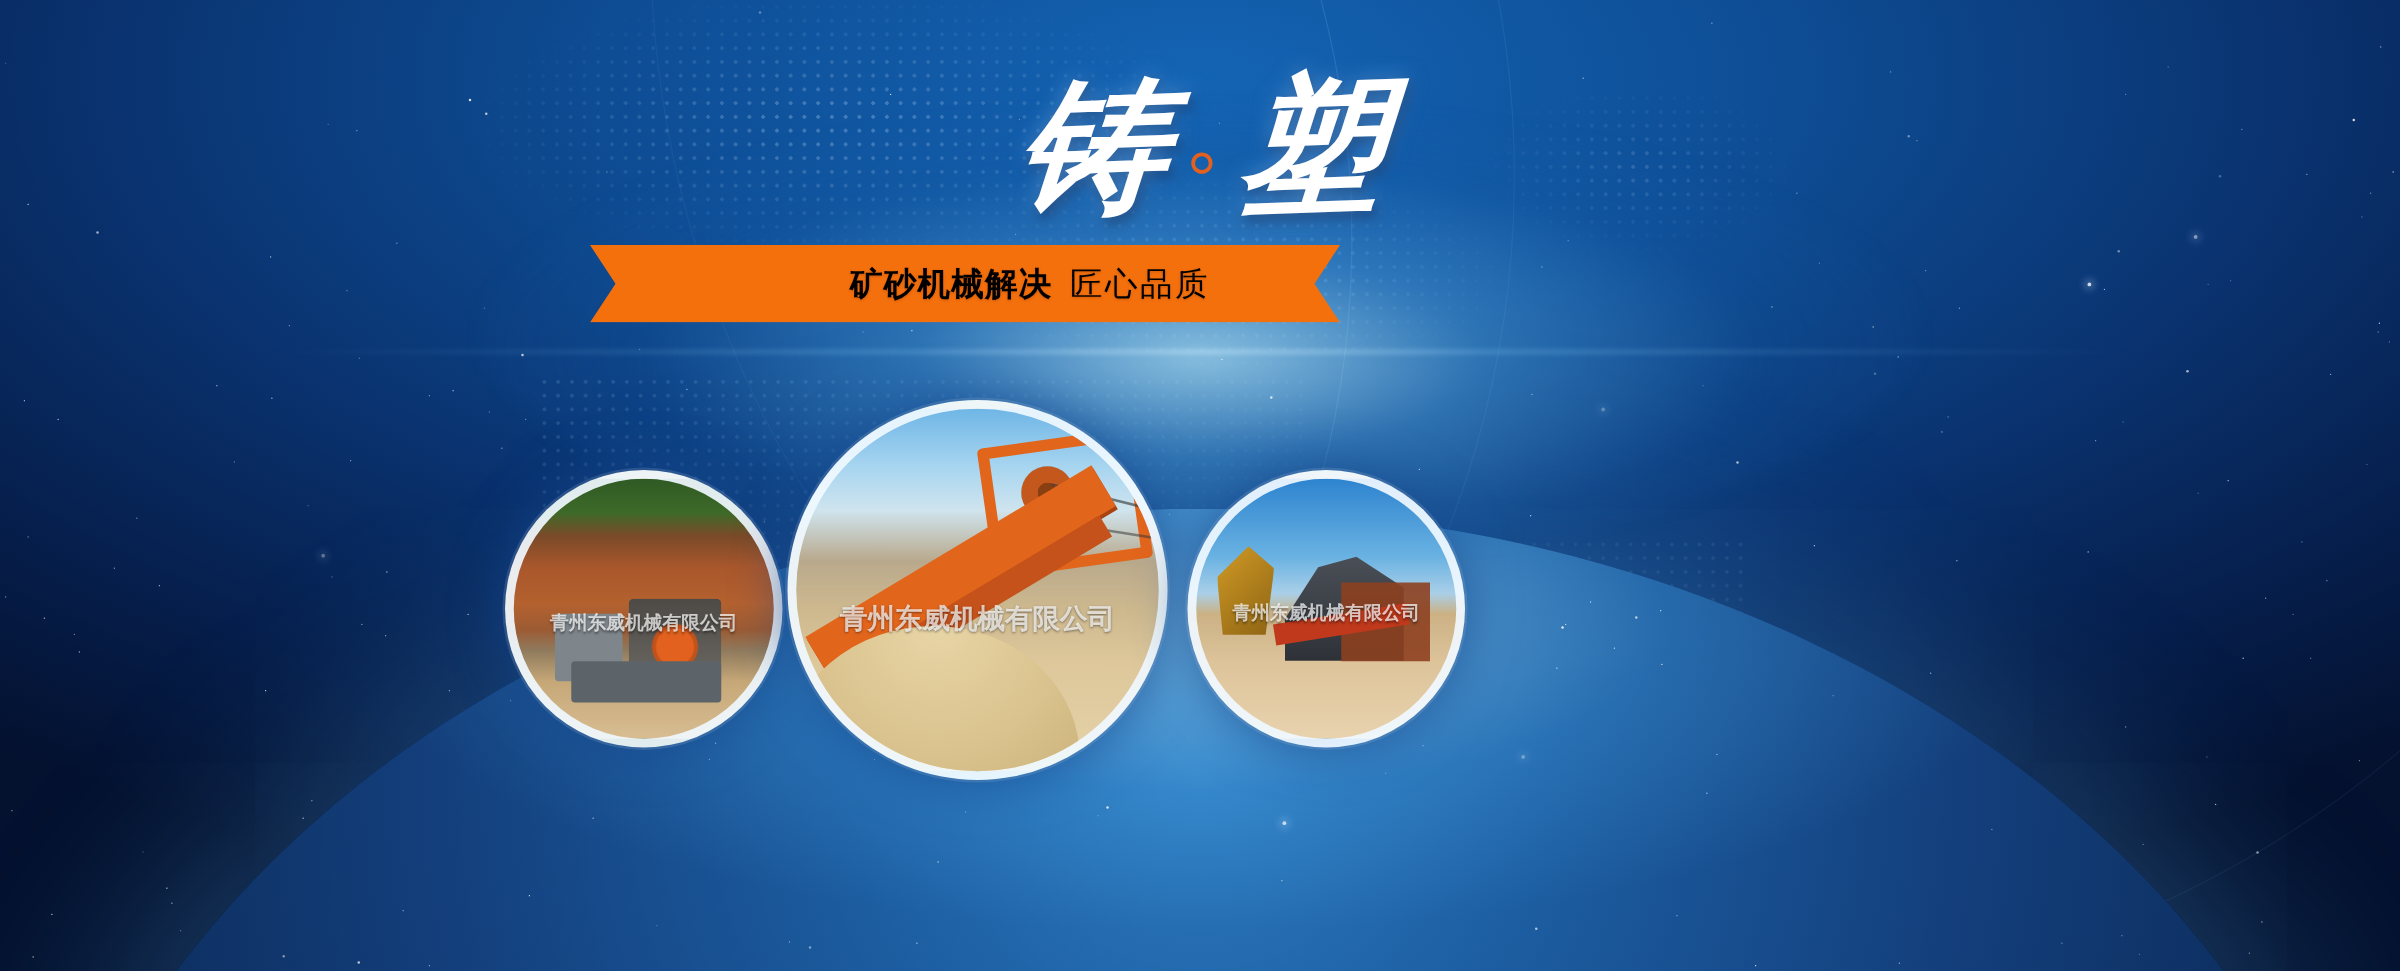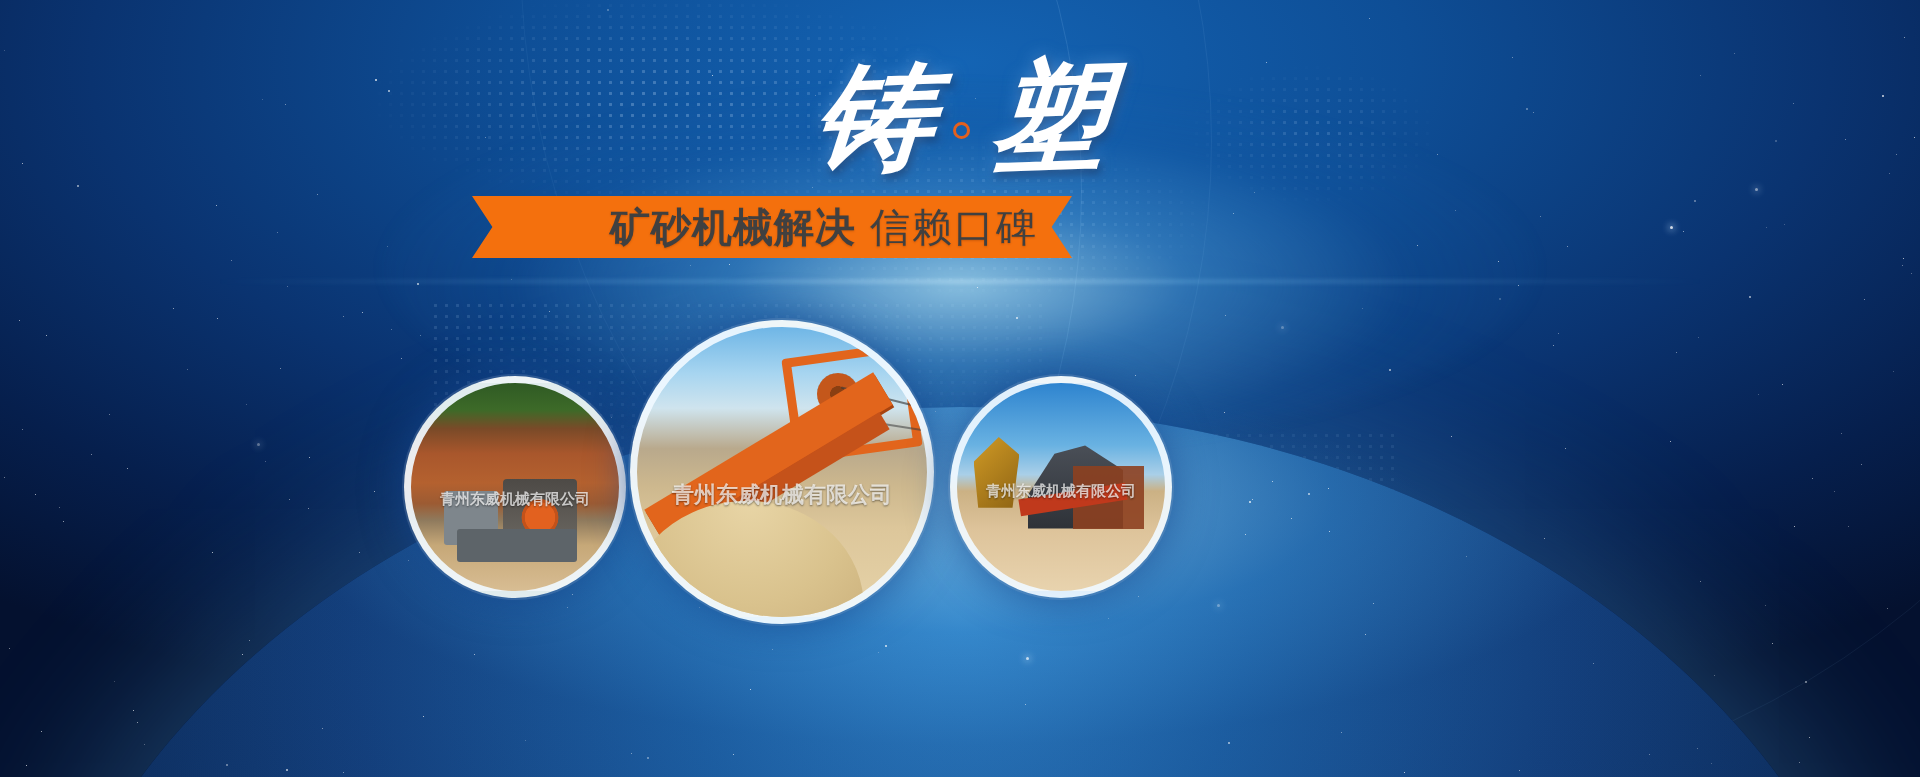--- a/index.html
+++ b/index.html
@@ -103,21 +103,21 @@
     background:#f4700d;
     clip-path:polygon(0 0, 100% 0, 96.6% 50%, 100% 100%, 0 100%, 3.4% 50%);
     display:flex;align-items:center;justify-content:center;
   }
   .ribbon-fold2{
     position:absolute;left:472px;top:0;width:0;height:0;
     border-left:62px solid transparent;border-top:20px solid #8a4a18;
   }
   .ribbon-text{
     display:flex;align-items:baseline;gap:14px;
-    color:#404040;font-size:40px;line-height:1;white-space:nowrap;
+    color:#000000;font-size:26px;line-height:1;white-space:nowrap;
     text-shadow:0 1px 2px rgba(130,50,0,0.35);
     transform:translateX(52px);
   }
   .rt-bold{font-weight:700;letter-spacing:1px;}
   .rt-light{font-weight:400;letter-spacing:2px;}
 
   
   .photo{
     position:absolute;border-radius:50%;overflow:hidden;
     border:7px solid rgba(240,248,255,0.92);
@@ -404,21 +404,21 @@
     <span class="brush">铸</span>
     <span class="dot-sep"></span>
     <span class="brush">塑</span>
   </div>
 
   <div class="ribbon-wrap">
     <div class="ribbon-fold2"></div>
     <div class="ribbon">
       <div class="ribbon-text">
         <span class="rt-bold">矿砂机械解决</span>
-        <span class="rt-light">信赖口碑</span>
+        <span class="rt-light">匠心品质</span>
       </div>
     </div>
   </div>
 
   <div class="photo" id="photo-left">
     <div class="m1"></div>
     <div class="m2"></div>
     <div class="m3"></div>
     <div class="wm">青州东威机械有限公司</div>
   </div>

